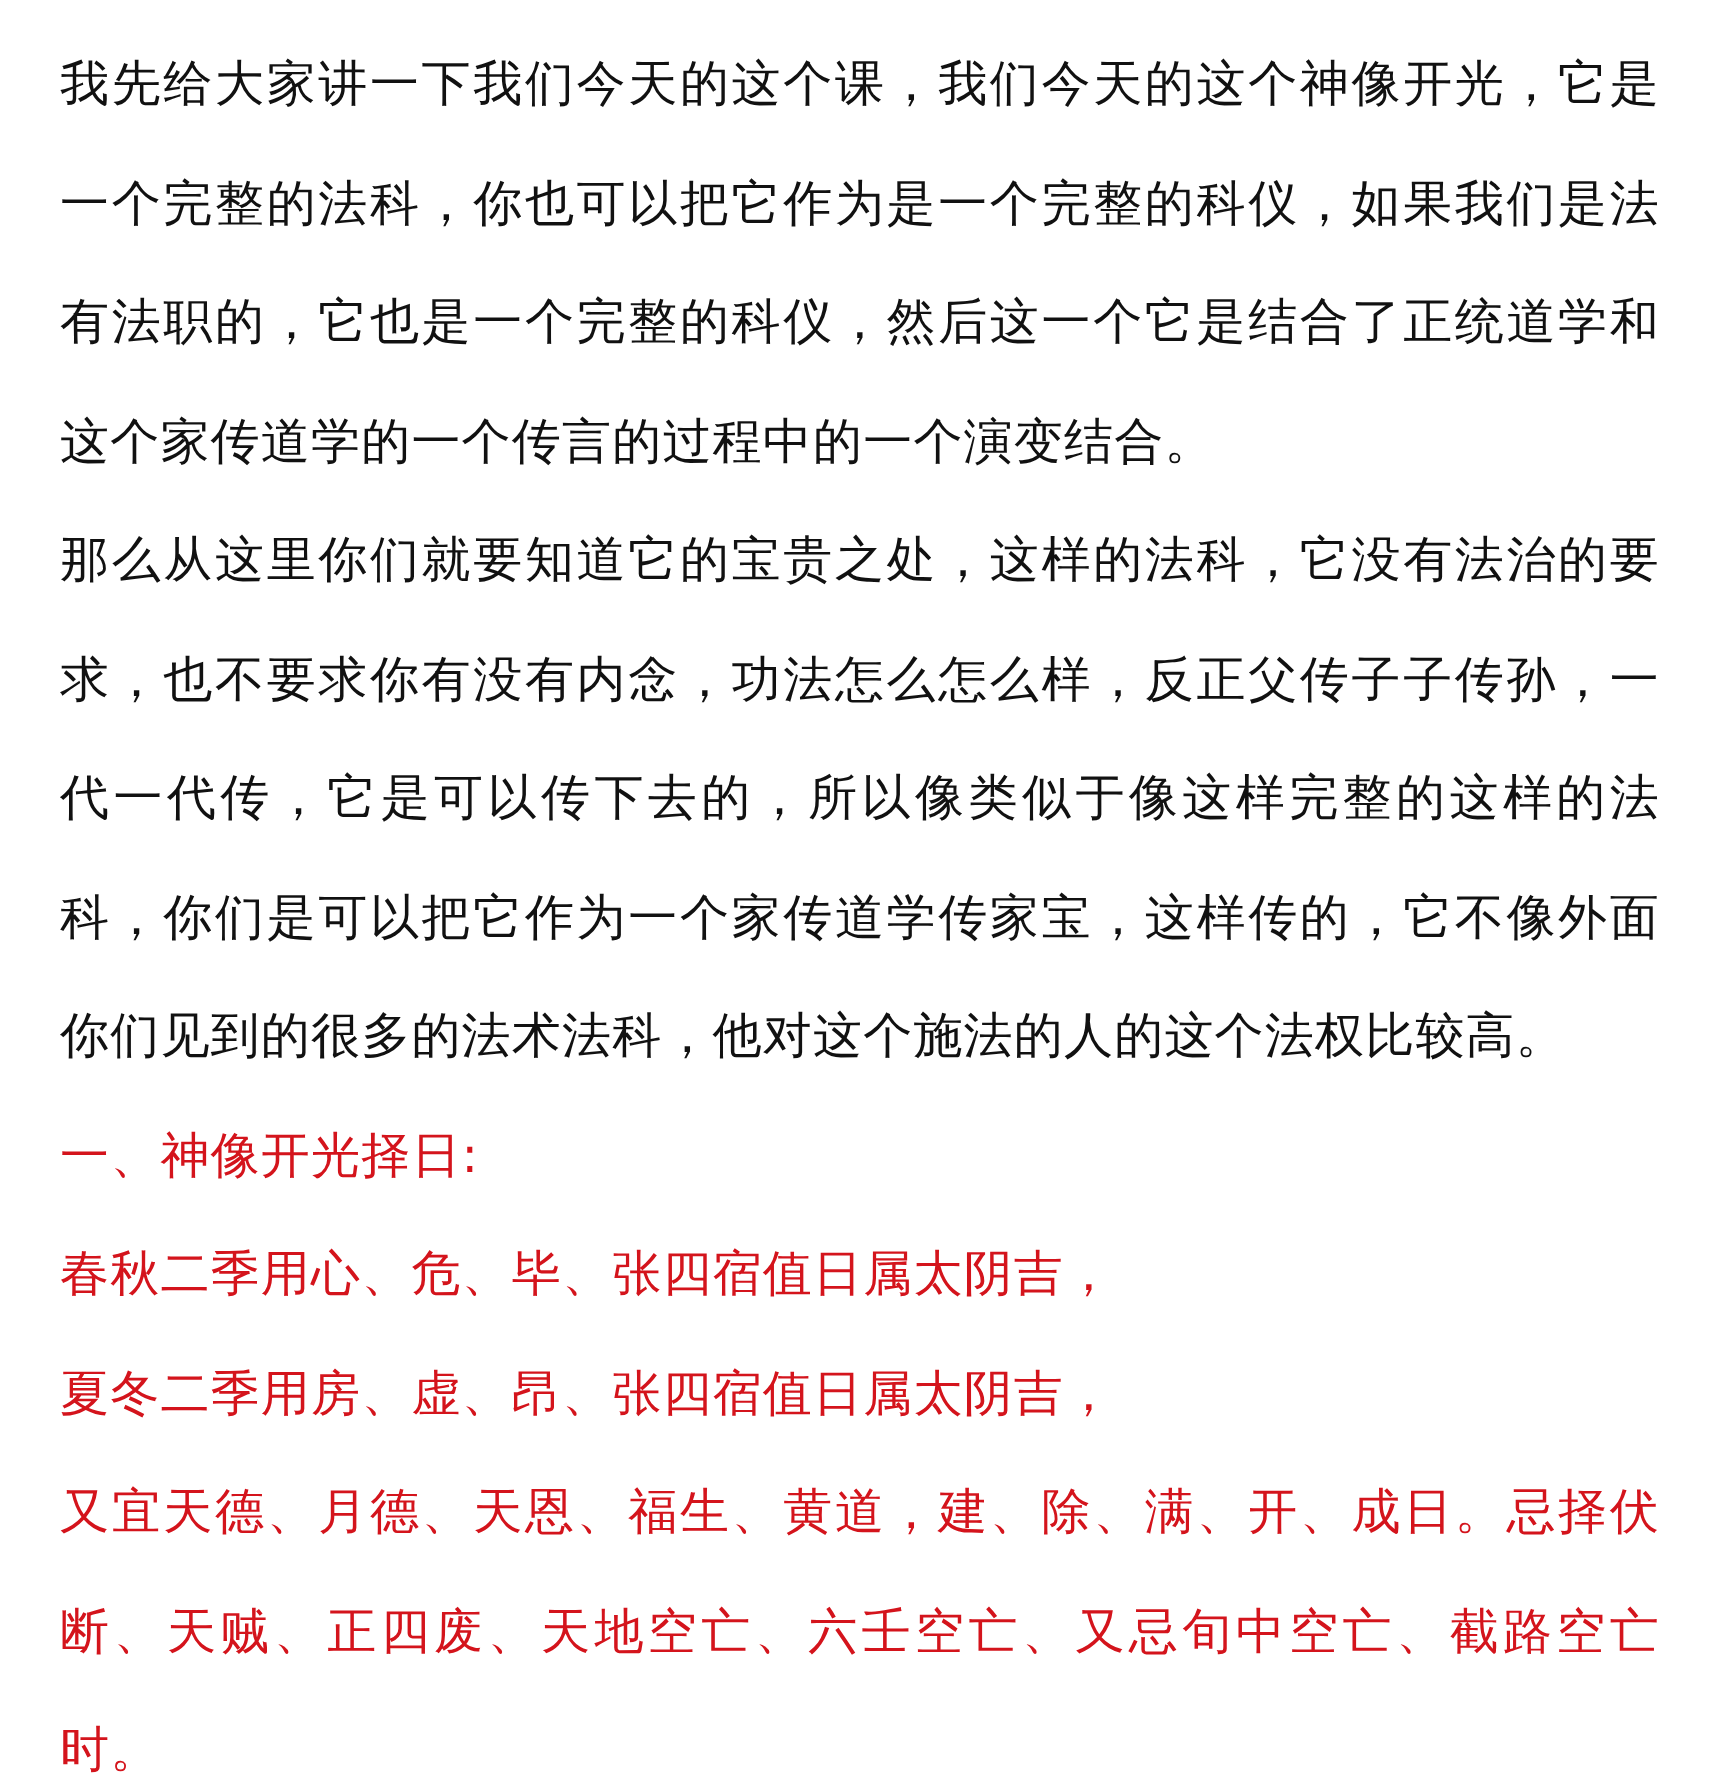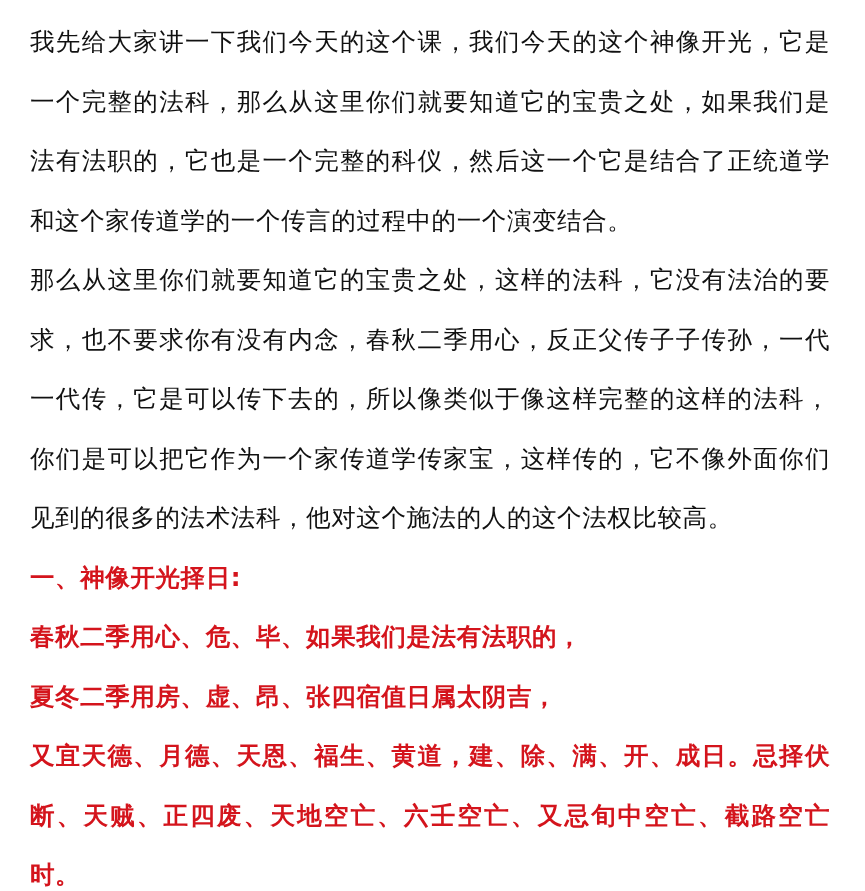--- a/index.html
+++ b/index.html
@@ -25,26 +25,25 @@
     color: #111111;
   }
   .para {
     margin: 0;
     padding: 0;
     text-align: justify;
     text-align-last: left;
   }
   .red {
     color: #d4141c;
-    font-weight: bold;
   }
 </style>
 </head>
 <body>
 
 <div class="doc">
-  <p class="para">我先给大家讲一下我们今天的这个课，我们今天的这个神像开光，它是一个完整的法科，那么从这里你们就要知道它的宝贵之处，如果我们是法有法职的，它也是一个完整的科仪，然后这一个它是结合了正统道学和这个家传道学的一个传言的过程中的一个演变结合。</p>
-  <p class="para">那么从这里你们就要知道它的宝贵之处，这样的法科，它没有法治的要求，也不要求你有没有内念，春秋二季用心，反正父传子子传孙，一代一代传，它是可以传下去的，所以像类似于像这样完整的这样的法科，你们是可以把它作为一个家传道学传家宝，这样传的，它不像外面你们见到的很多的法术法科，他对这个施法的人的这个法权比较高。</p>
+  <p class="para">我先给大家讲一下我们今天的这个课，我们今天的这个神像开光，它是一个完整的法科，你也可以把它作为是一个完整的科仪，如果我们是法有法职的，它也是一个完整的科仪，然后这一个它是结合了正统道学和这个家传道学的一个传言的过程中的一个演变结合。</p>
+  <p class="para">那么从这里你们就要知道它的宝贵之处，这样的法科，它没有法治的要求，也不要求你有没有内念，功法怎么怎么样，反正父传子子传孙，一代一代传，它是可以传下去的，所以像类似于像这样完整的这样的法科，你们是可以把它作为一个家传道学传家宝，这样传的，它不像外面你们见到的很多的法术法科，他对这个施法的人的这个法权比较高。</p>
   <p class="para red">一、神像开光择日:</p>
-  <p class="para red">春秋二季用心、危、毕、如果我们是法有法职的，</p>
+  <p class="para red">春秋二季用心、危、毕、张四宿值日属太阴吉，</p>
   <p class="para red">夏冬二季用房、虚、昂、张四宿值日属太阴吉，</p>
   <p class="para red">又宜天德、月德、天恩、福生、黄道，建、除、满、开、成日。忌择伏断、天贼、正四废、天地空亡、六壬空亡、又忌旬中空亡、截路空亡时。</p>
 </div>
 
 </body></html>

